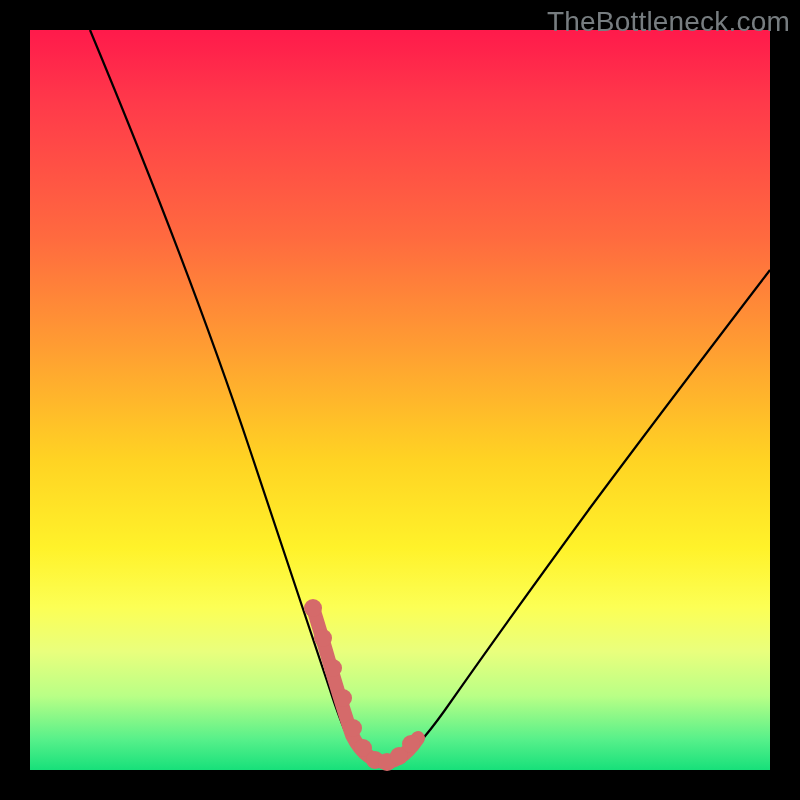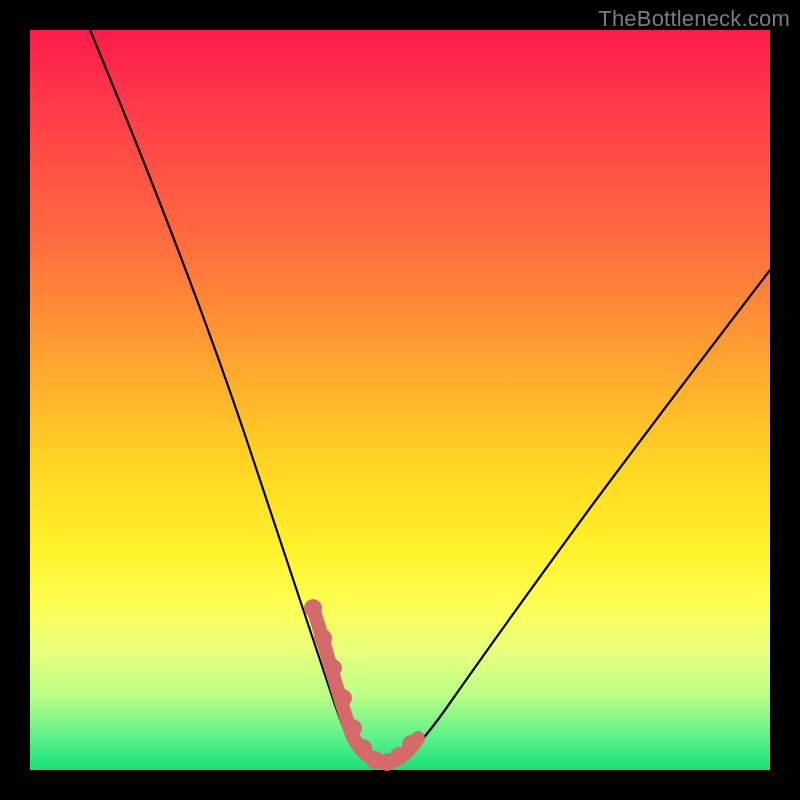--- a/index.html
+++ b/index.html
@@ -45,21 +45,21 @@
     top: 0;
     width: 740px;
     height: 740px;
     overflow: visible;
   }
   .watermark {
     position: absolute;
     top: 6px;
     right: 10px;
     color: #777d80;
-    font-size: 22px;
+    font-size: 28px;
     font-weight: 500;
     letter-spacing: 0.2px;
     user-select: none;
     pointer-events: none;
     margin-left: 45px;
   }
 </style>
 </head>
 <body>
 

